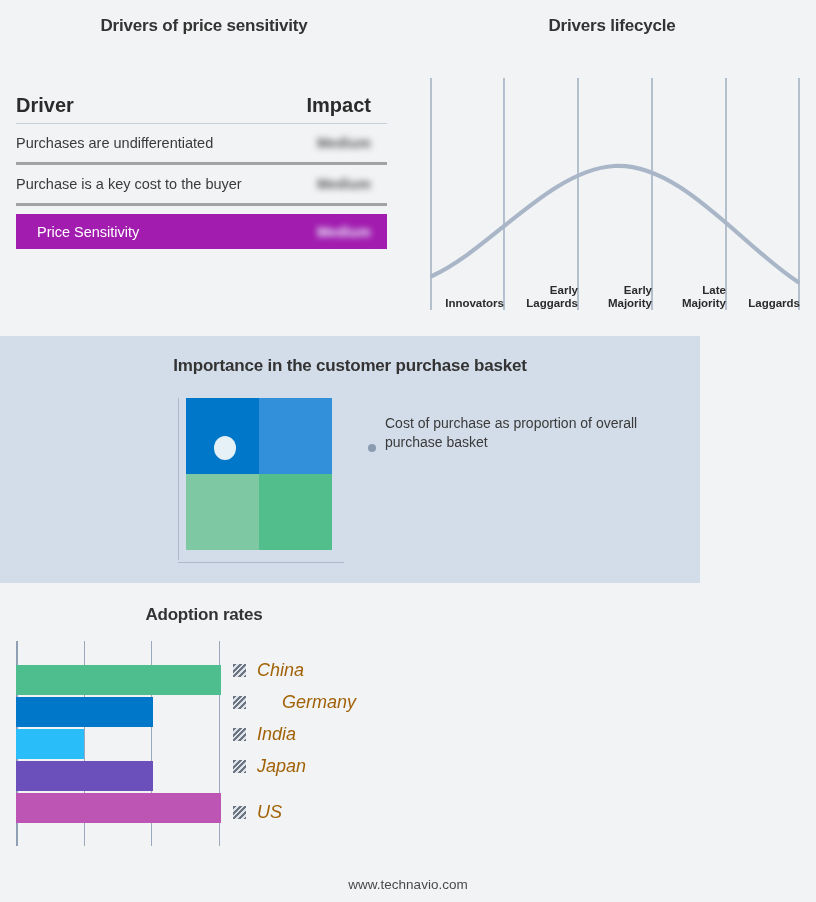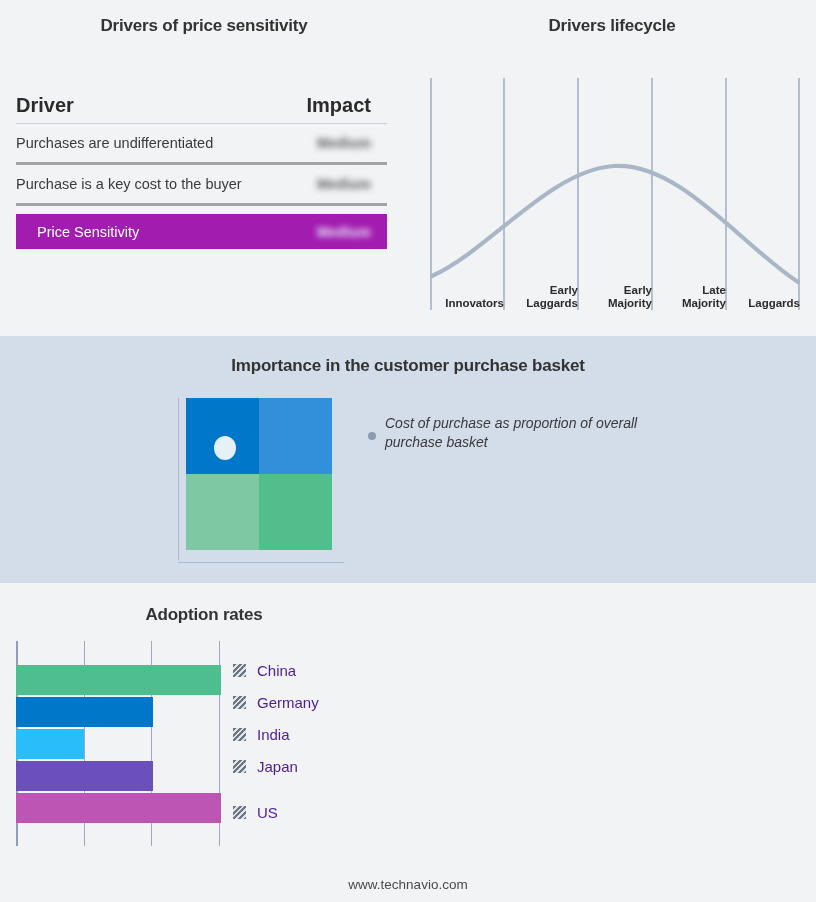--- a/index.html
+++ b/index.html
@@ -112,21 +112,21 @@
     color: #2b2b2b;
     line-height: 13px;
     align-self: flex-end;
     padding-bottom: 2px;
   }
 
   
   #middle-band {
     position: absolute;
     left: 0; top: 336px;
-    width: 816px; height: 247px;
+    width: 700px; height: 247px;
     background: #d3dde9;
   }
   #middle-band .panel-title { margin-top: 20px; font-size: 17px; }
 
   #matrix-wrap {
     position: absolute;
     left: 178px; top: 62px;
     width: 166px; height: 165px;
   }
   #matrix-axis-v {
@@ -158,23 +158,22 @@
     background: #e6f0f7;
   }
 
   #matrix-legend {
     position: absolute;
     left: 368px; top: 78px;
     width: 330px;
   }
   .ml-item {
     display: flex;
-    align-items: center;
+    align-items: flex-end;
     margin-bottom: 22px;
-    font-style: italic;
   }
   .ml-bullet {
     width: 8px; height: 8px;
     border-radius: 50%;
     background: #8b9bb0;
     margin-top: 6px;
     margin-right: 9px;
     flex: 0 0 auto;
   }
   .ml-text {
@@ -246,23 +245,24 @@
     flex: 0 0 auto;
     margin-right: 11px;
     background-color: #e2e5e9;
     background-image: repeating-linear-gradient(
       -45deg,
       #6b7684 0px, #6b7684 2px,
       #dfe3e8 2px, #dfe3e8 4px
     );
   }
   .bl-text {
-    font-size: 15px;
-    color: #4c1d95;
+    font-size: 18px;
+    color: #a16207;
     white-space: nowrap;
+    font-style: italic;
   }
 
   
   #footer {
     position: absolute;
     left: 0; bottom: 10px;
     width: 816px;
     text-align: center;
     font-size: 13.5px;
     color: #4a4a4a;
@@ -391,21 +391,21 @@
           <div class="bar-slot" style="height: 30px; margin-bottom: 0px;">
             <div class="bar" style="width: 205px; background: rgb(189, 85, 181);"></div>
           </div>
         </div>
     </div>
     <div id="adoption-legend" class="bar-legend" style="top: 72px;">
         <div class="bl-item" style="height: 30px; margin-bottom: 2px;">
           <span class="bl-swatch"></span>
           <span class="bl-text">China</span>
         </div>
-        <div class="bl-item" style="height: 30px; margin-bottom: 2px;">
+        <div class="bl-item" style="height: 30px; margin-bottom: 2px; gap: 25px;">
           <span class="bl-swatch"></span>
           <span class="bl-text">Germany</span>
         </div>
         <div class="bl-item" style="height: 30px; margin-bottom: 2px;">
           <span class="bl-swatch"></span>
           <span class="bl-text">India</span>
         </div>
         <div class="bl-item" style="height: 30px; margin-bottom: 16px;">
           <span class="bl-swatch"></span>
           <span class="bl-text">Japan</span>

